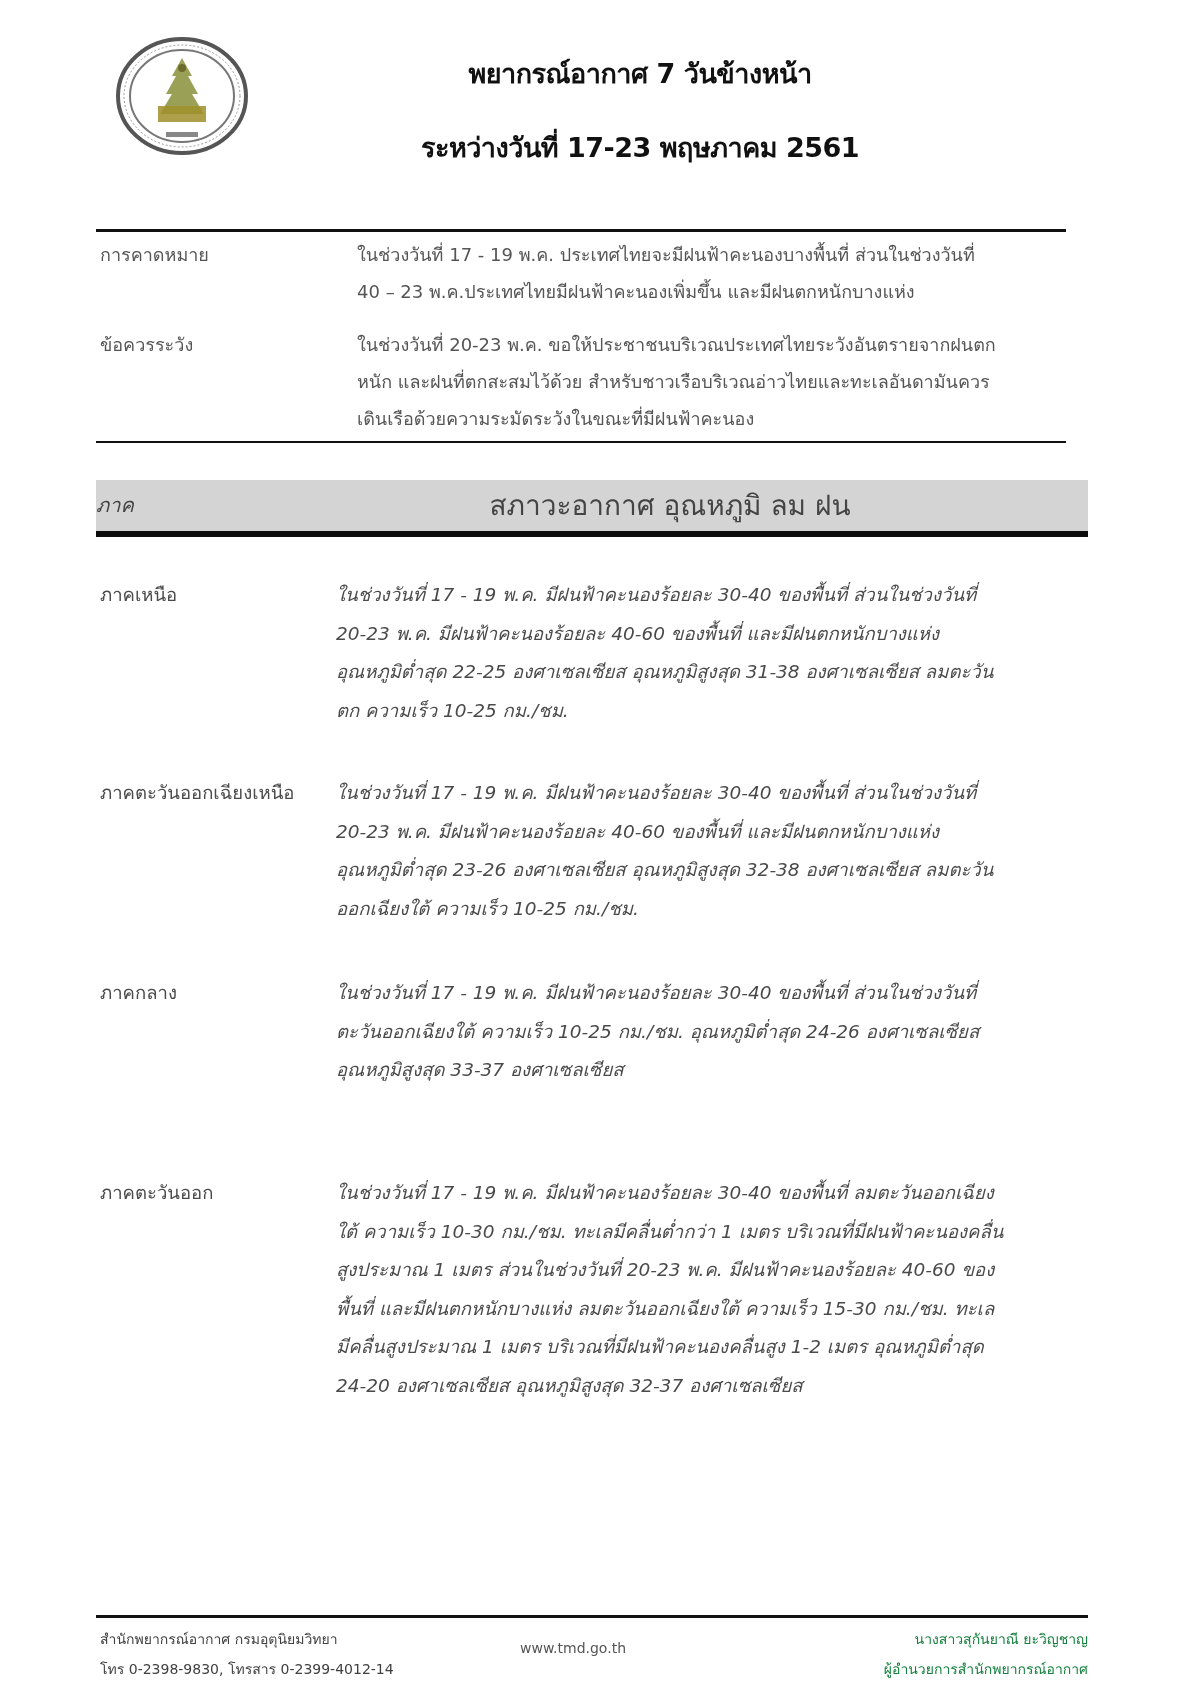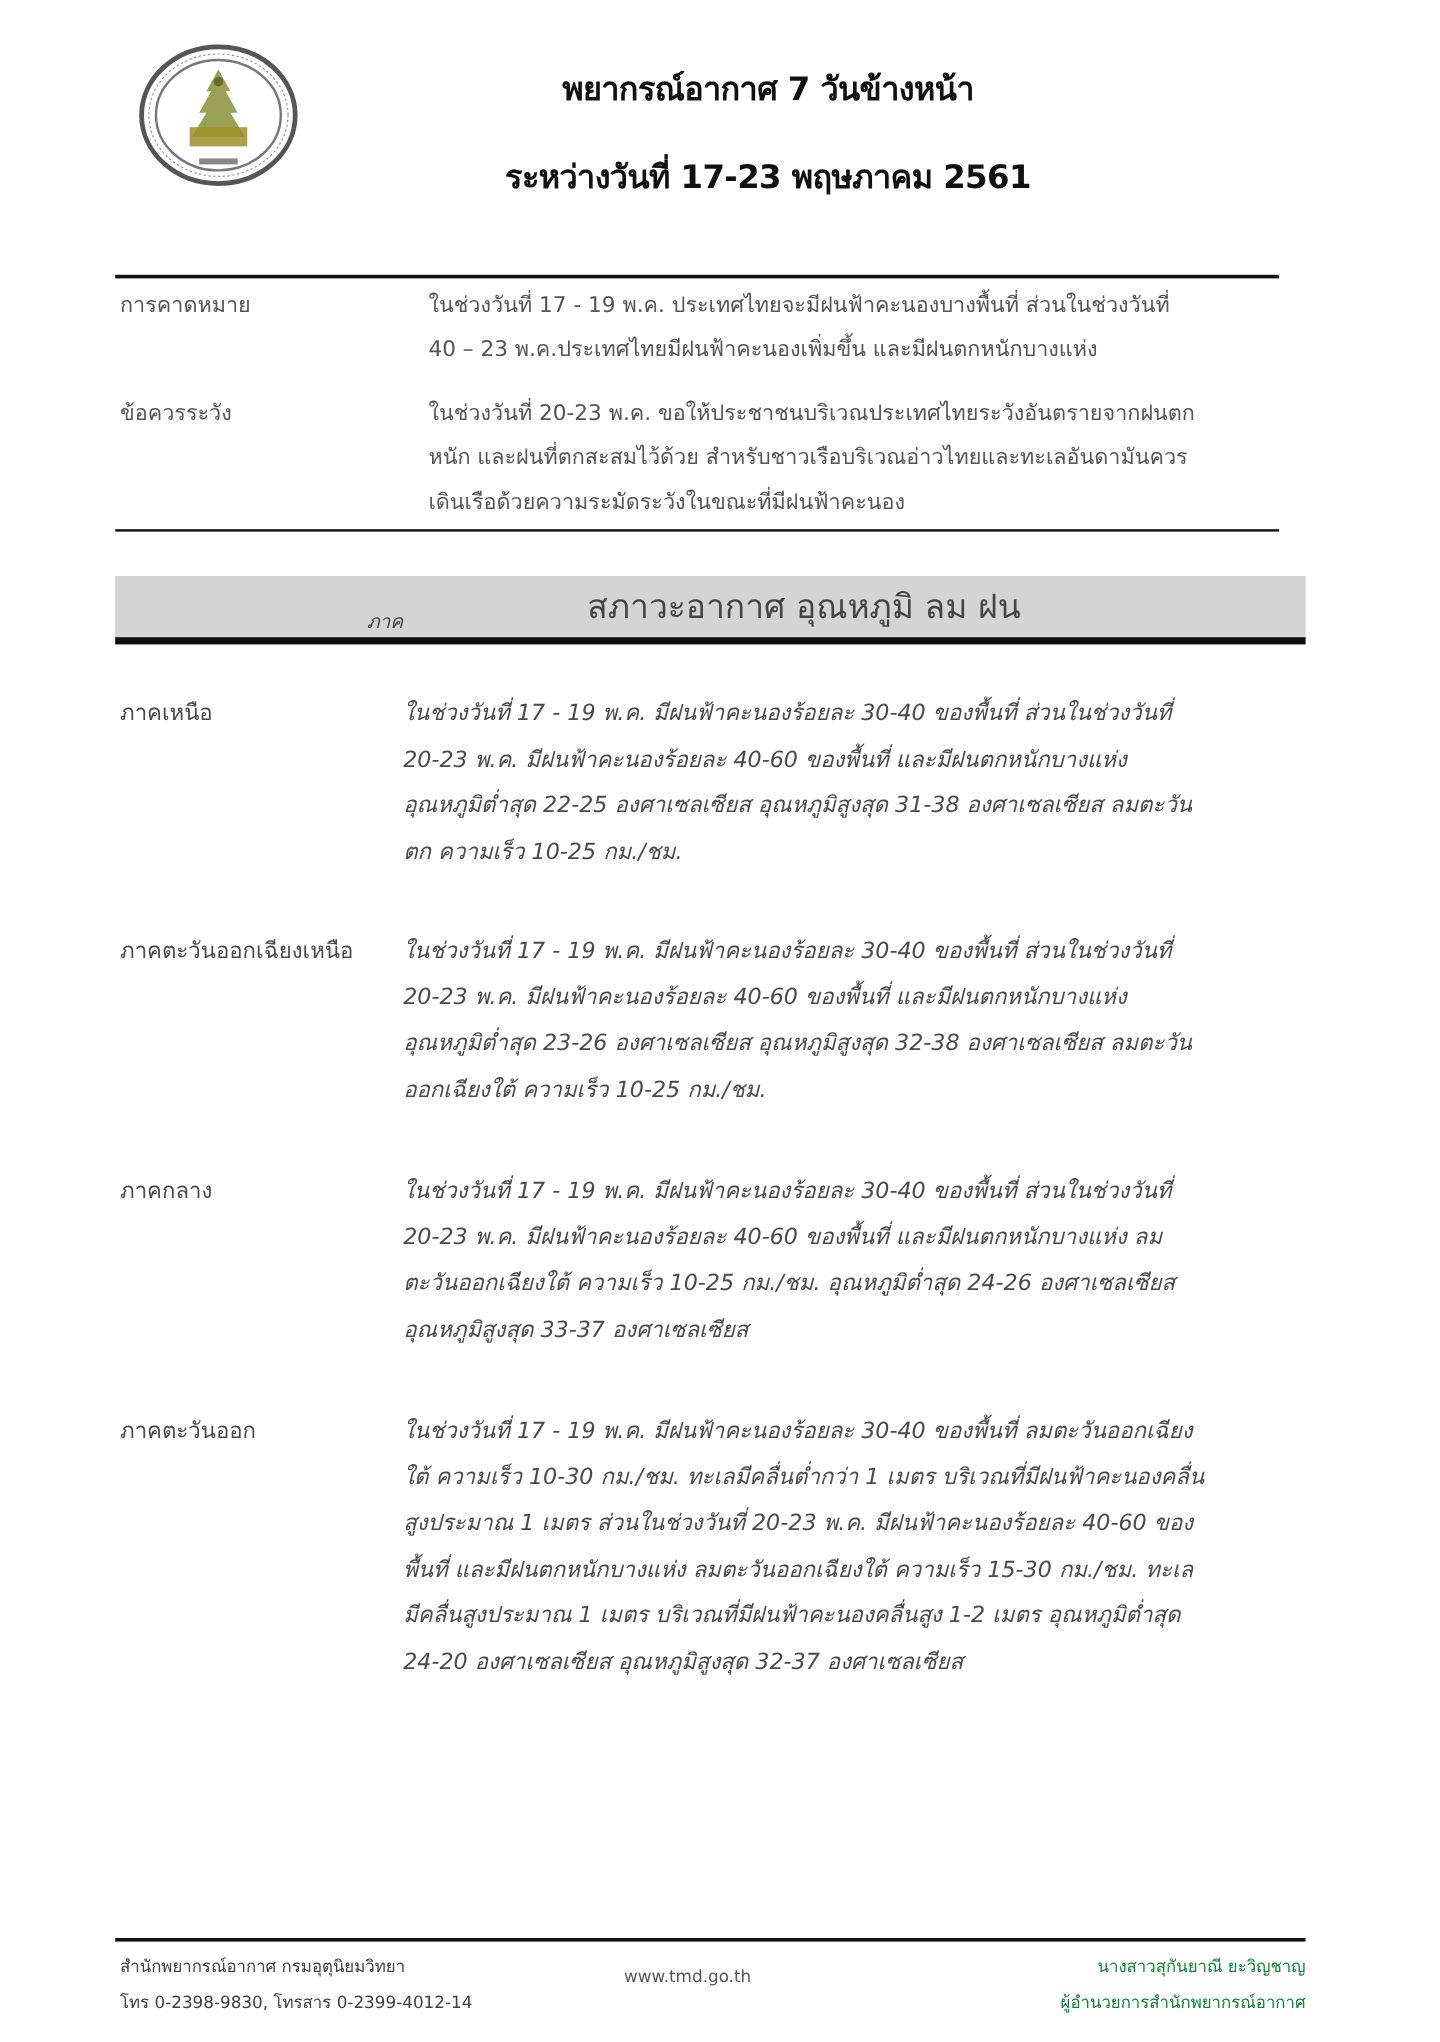--- a/index.html
+++ b/index.html
@@ -14,21 +14,21 @@
   .rule-top { top:229px; width:970px; height:3px; }
   .rule-mid { top:441px; width:970px; height:2px; }
   .rule-foot { top:1615px; width:992px; height:3px; }
   .info-row { position:absolute; left:100px; width:980px; font-size:18px; line-height:37px; color:#555; }
   .info-label { position:absolute; left:0; top:0; width:220px; }
   .info-text { position:absolute; left:227px; top:0; width:750px; }
   .info-text div { white-space:nowrap;margin-left:30px; }
   .tbl-head { position:absolute; left:96px; top:480px; width:992px; height:51px; background:#d4d4d4; }
   .tbl-head-line { position:absolute; left:96px; top:531px; width:992px; height:6px; background:#0d0d0d; }
   .th-region { position:absolute; left:96px; top:480px; width:240px; height:51px; line-height:51px;
-               text-align:right; font-size:16px; color:#444; font-style:italic;margin-top:12px; }
+               text-align:left; font-size:20px; color:#444; font-style:italic; }
   .th-cond { position:absolute; left:360px; top:480px; width:620px; height:34px; line-height:51px;
              text-align:center; font-size:28px; color:#444; }
   .region { position:absolute; left:100px; width:990px; font-size:18.5px; line-height:38.5px; color:#4a4a4a; }
   .region-label { position:absolute; left:0; top:0; width:230px; white-space:nowrap; }
   .region-text { position:absolute; left:236px; top:0; width:760px; }
   .region-text div { white-space:nowrap;font-style:italic; }
   .foot-left { position:absolute; left:100px; top:1624px; font-size:14px; line-height:30px; color:#404040; }
   .foot-mid { position:absolute; left:520px; top:1640px; font-size:14px; color:#555; }
   .foot-right { position:absolute; right:112px; top:1624px; font-size:14px; line-height:30px; color:#15803d; text-align:right; }
 </style>
@@ -93,21 +93,20 @@
     <div>20-23 พ.ค. มีฝนฟ้าคะนองร้อยละ 40-60 ของพื้นที่ และมีฝนตกหนักบางแห่ง</div>
     <div>อุณหภูมิต่ำสุด 23-26 องศาเซลเซียส อุณหภูมิสูงสุด 32-38 องศาเซลเซียส ลมตะวัน</div>
     <div>ออกเฉียงใต้ ความเร็ว 10-25 กม./ชม.</div>
   </div>
 </div>
 
 <div class="region" style="top:974px;">
   <div class="region-label">ภาคกลาง</div>
   <div class="region-text">
     <div>ในช่วงวันที่ 17 - 19 พ.ค. มีฝนฟ้าคะนองร้อยละ 30-40 ของพื้นที่ ส่วนในช่วงวันที่</div>
-    <div>20-23 พ.ค. มีฝนฟ้าคะนองร้อยละ 40-60 ของพื้นที่ และมีฝนตกหนักบางแห่ง ลม</div>
     <div>ตะวันออกเฉียงใต้ ความเร็ว 10-25 กม./ชม. อุณหภูมิต่ำสุด 24-26 องศาเซลเซียส</div>
     <div>อุณหภูมิสูงสุด 33-37 องศาเซลเซียส</div>
   </div>
 </div>
 
 <div class="region" style="top:1174px;">
   <div class="region-label">ภาคตะวันออก</div>
   <div class="region-text">
     <div>ในช่วงวันที่ 17 - 19 พ.ค. มีฝนฟ้าคะนองร้อยละ 30-40 ของพื้นที่ ลมตะวันออกเฉียง</div>
     <div>ใต้ ความเร็ว 10-30 กม./ชม. ทะเลมีคลื่นต่ำกว่า 1 เมตร บริเวณที่มีฝนฟ้าคะนองคลื่น</div>

